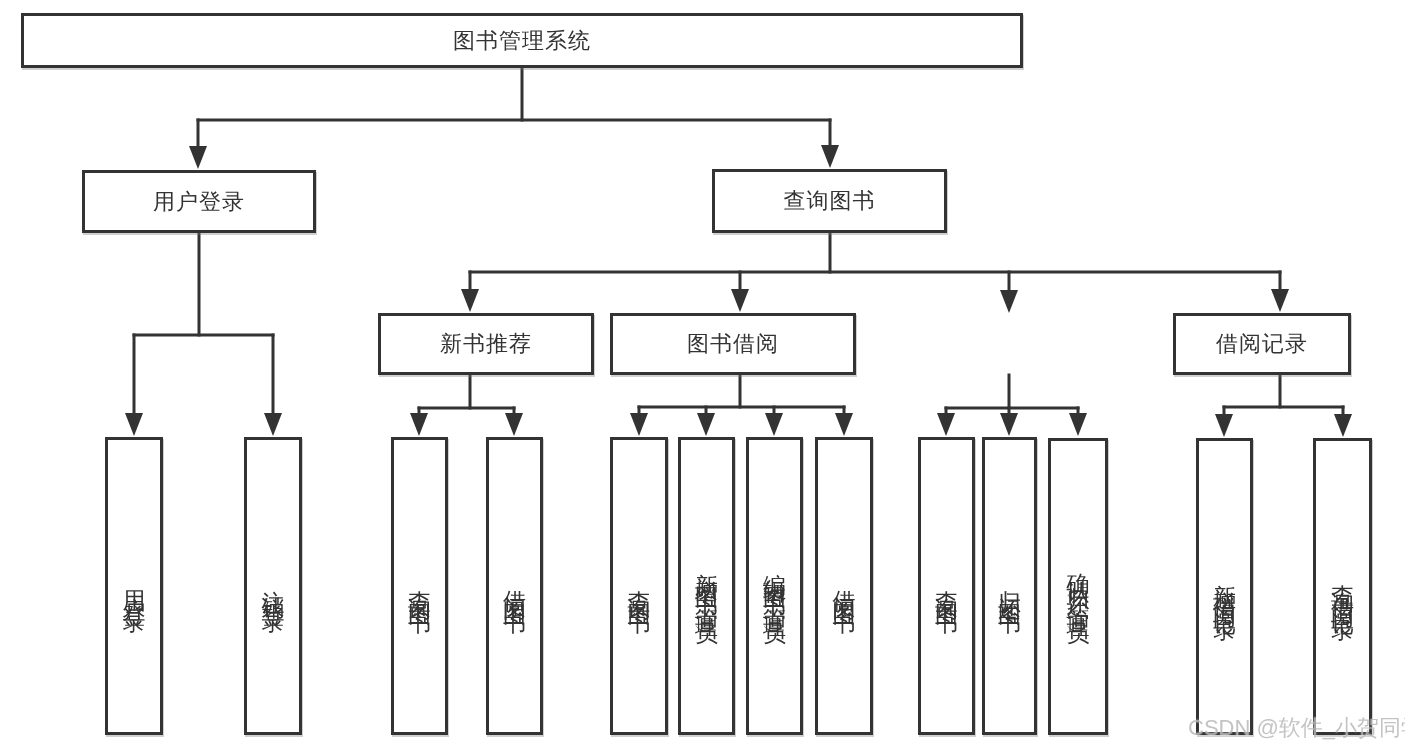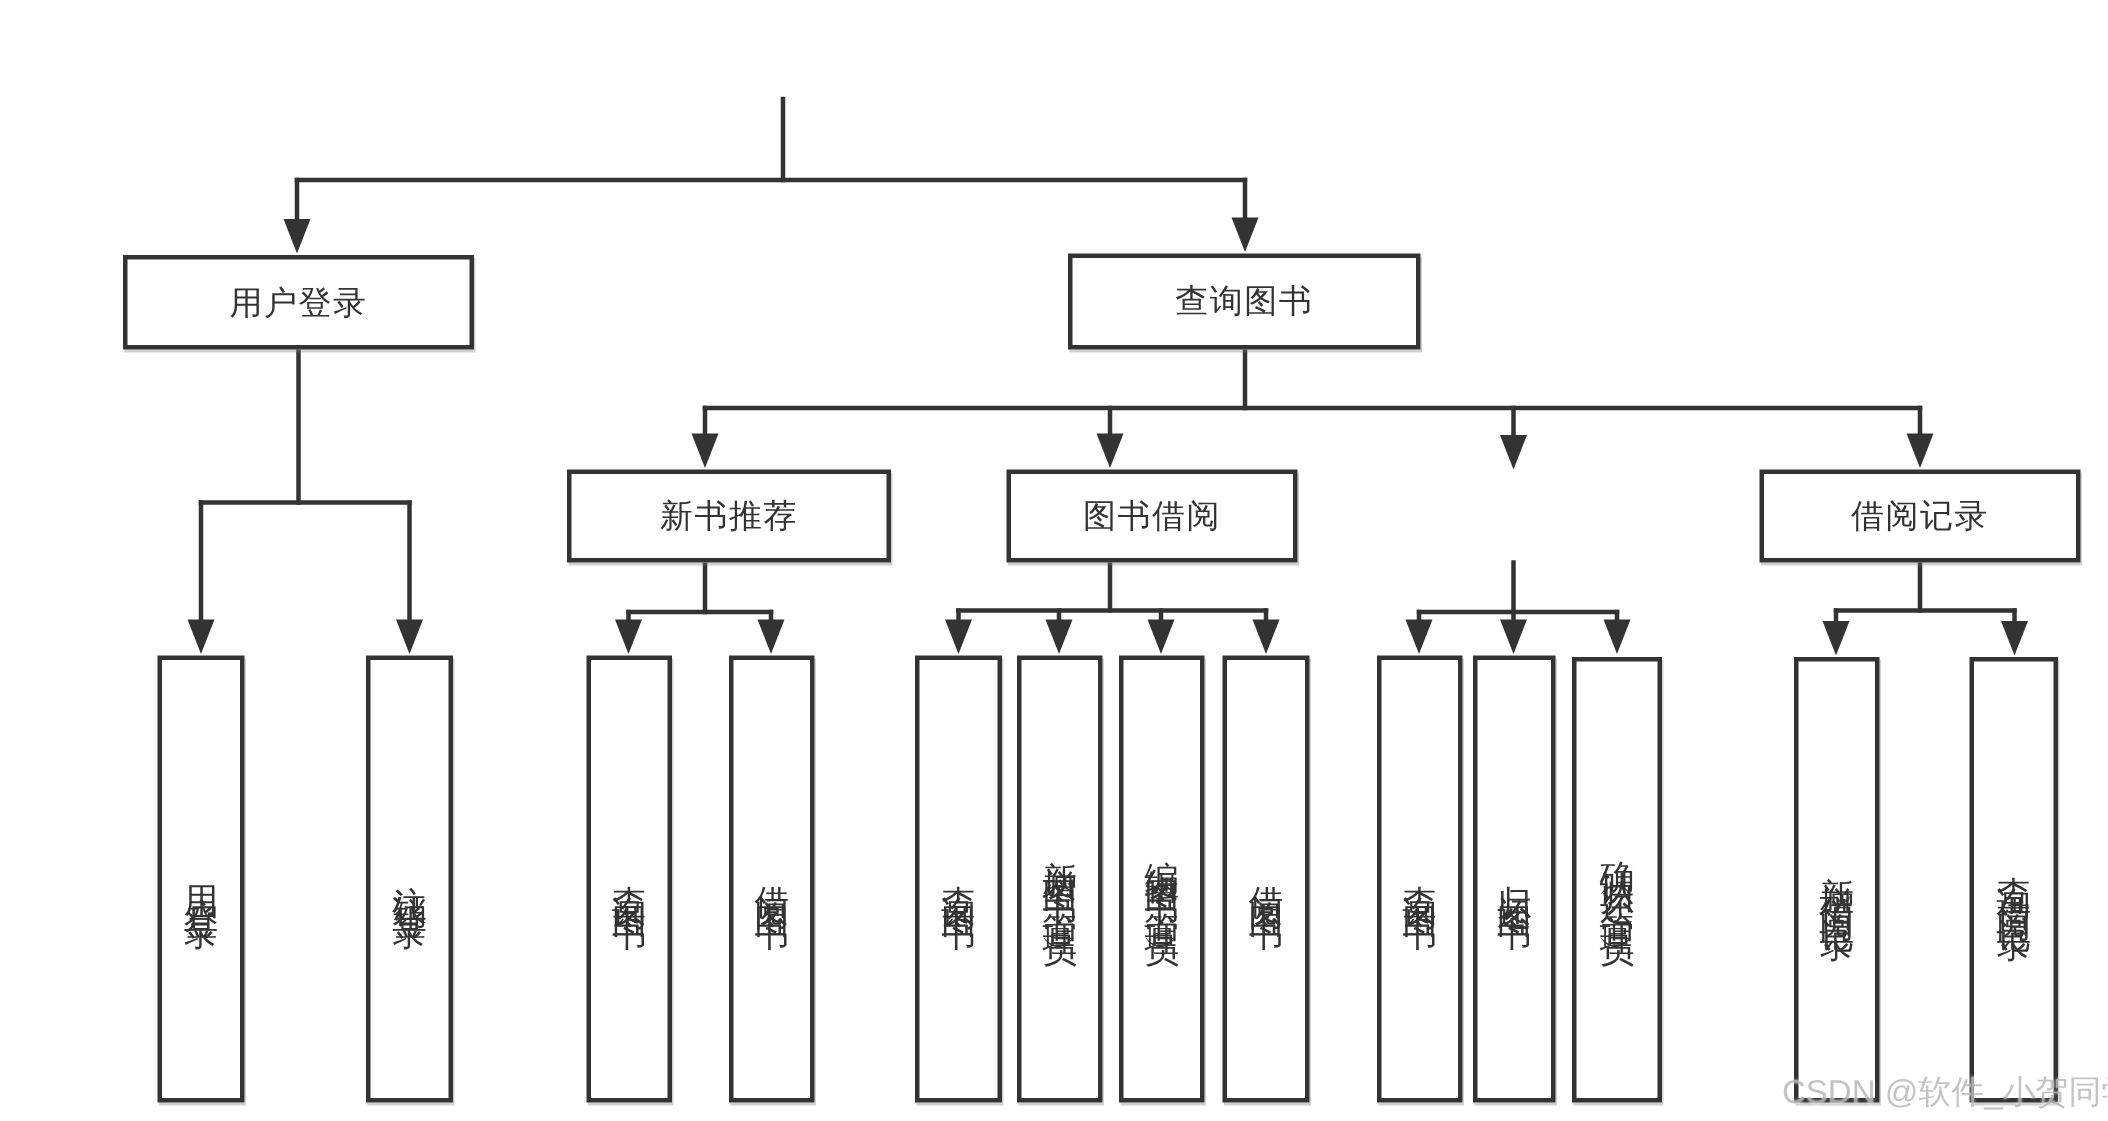--- a/index.html
+++ b/index.html
@@ -117,27 +117,28 @@
       <polygon points="1078,436 1069,413 1087,413"></polygon>
 
     <path d="M1280 374 V407"></path>
     <path d="M1224 407 H1343"></path>
     <path d="M1224 407 V414"></path>
       <polygon points="1224,437 1215,414 1233,414"></polygon>
     <path d="M1343 407 V414"></path>
       <polygon points="1343,437 1334,414 1352,414"></polygon>
   </svg>
 
+  <div class="box hbox" style="left:21px;top:13px;width:1002px;height:55px">图书管理系统</div>
 
   <div class="box hbox" style="left:82px;top:170px;width:234px;height:63px">用户登录</div>
   <div class="box hbox" style="left:712px;top:169px;width:235px;height:64px">查询图书</div>
 
   <div class="box hbox" style="left:378px;top:313px;width:216px;height:62px">新书推荐</div>
-  <div class="box hbox" style="left:671px;top:313px;width:194px;height:62px">图书借阅</div>
-  <div class="box hbox" style="left:1173px;top:313px;width:214px;height:62px">借阅记录</div>
+  <div class="box hbox" style="left:610px;top:313px;width:246px;height:62px">图书借阅</div>
+  <div class="box hbox" style="left:1173px;top:313px;width:178px;height:62px">借阅记录</div>
 
   <div class="box leaf" style="left:105px;top:437px;width:58px;height:298px">用户登录</div>
   <div class="box leaf" style="left:244px;top:437px;width:58px;height:298px">注销登录</div>
 
   <div class="box leaf" style="left:391px;top:437px;width:57px;height:298px">查询图书</div>
   <div class="box leaf" style="left:486px;top:437px;width:57px;height:298px">借阅图书</div>
 
   <div class="box leaf" style="left:610px;top:437px;width:58px;height:298px">查询图书</div>
   <div class="box leaf" style="left:678px;top:437px;width:57px;height:298px">新增图书（管理员）</div>
   <div class="box leaf" style="left:746px;top:437px;width:57px;height:298px">编辑图书（管理员）</div>

